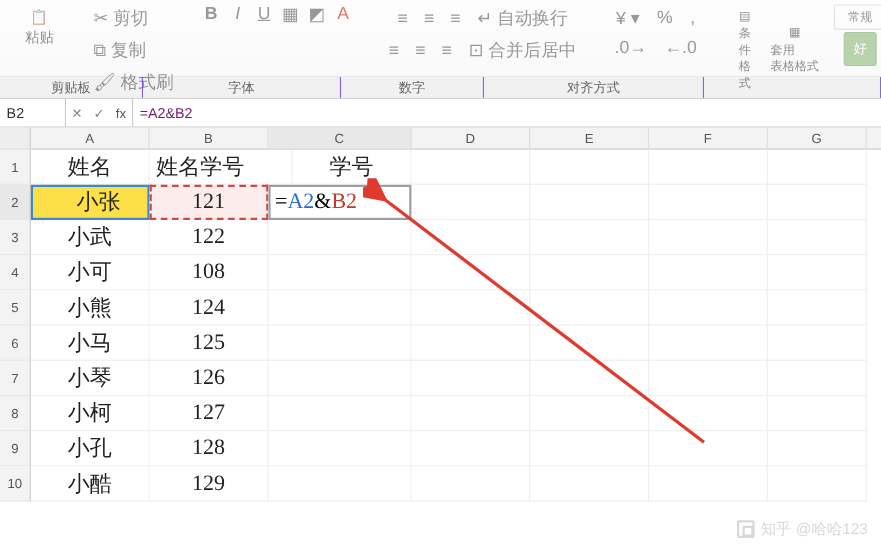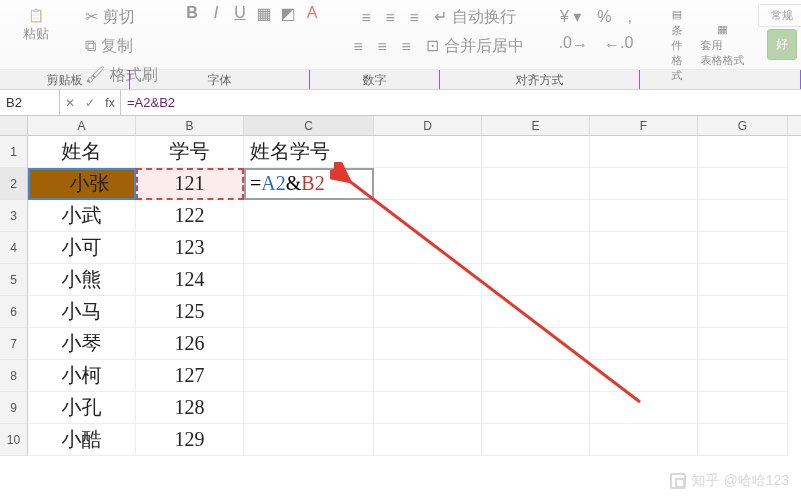--- a/index.html
+++ b/index.html
@@ -38,21 +38,21 @@
 .row{display:flex;height:32px;}
 .rh{width:28px;background:#f3f3f3;border-right:1px solid #ccc;border-bottom:1px solid #e6e6e6;font-size:12px;color:#555;display:flex;align-items:center;justify-content:center;}
 .cell{border-right:1px solid #eee;border-bottom:1px solid #eee;display:flex;align-items:center;font-size:20px;color:#222;padding:0 6px;font-family:"SimSun","Songti SC",serif;}
 .cell.cA{width:108px;justify-content:center;}
 .cell.cB{width:108px;justify-content:center;}
 .cell.cC{width:130px;}
 .cell.cD{width:108px;} .cell.cE{width:108px;} .cell.cF{width:108px;} .cell.cG{width:90px;}
 
 
 .rh.active{background:#e8e8e8;}
-.cell.ref-a{outline:2px solid #3b88d8;outline-offset:-2px;background:#a16207;padding-left:22px;}
+.cell.ref-a{outline:2px solid #3b88d8;outline-offset:-2px;background:#fde047;padding-left:22px;}
 .cell.ref-b{outline:2px dashed #c94b4b;outline-offset:-2px;background:#fdecec;}
 .cell.editing{outline:2px solid #9aa0a6;outline-offset:-2px;background:#fff;position:relative;}
 .cell.editing .tok-eq{color:#000;}
 .cell.editing .tok-a{color:#2a6bd4;}
 .cell.editing .tok-amp{color:#000;}
 .cell.editing .tok-b{color:#c0392b;}
 
 
 .arrow{position:absolute;pointer-events:none;}
 
@@ -158,22 +158,22 @@
     <div class="ch D">D</div>
     <div class="ch E">E</div>
     <div class="ch F">F</div>
     <div class="ch G">G</div>
   </div>
 
   <div class="rows" id="rows">
       <div class="row">
         <div class="rh">1</div>
         <div class="cell cA">姓名</div>
+        <div class="cell cC">姓名学号</div>
         <div class="cell cB">学号</div>
-        <div class="cell cC">姓名学号</div>
         <div class="cell cD"></div>
         <div class="cell cE"></div>
         <div class="cell cF"></div>
         <div class="cell cG"></div>
       </div>
       <div class="row">
         <div class="rh active">2</div>
         <div class="cell cA ref-a">小张</div>
         <div class="cell cB ref-b">121</div>
         <div class="cell cC editing">
@@ -193,21 +193,21 @@
         <div class="cell cB">122</div>
         <div class="cell cC"></div>
         <div class="cell cD"></div>
         <div class="cell cE"></div>
         <div class="cell cF"></div>
         <div class="cell cG"></div>
       </div>
       <div class="row">
         <div class="rh">4</div>
         <div class="cell cA">小可</div>
-        <div class="cell cB">123</div>
+        <div class="cell cB">108</div>
         <div class="cell cC"></div>
         <div class="cell cD"></div>
         <div class="cell cE"></div>
         <div class="cell cF"></div>
         <div class="cell cG"></div>
       </div>
       <div class="row">
         <div class="rh">5</div>
         <div class="cell cA">小熊</div>
         <div class="cell cB">124</div>

